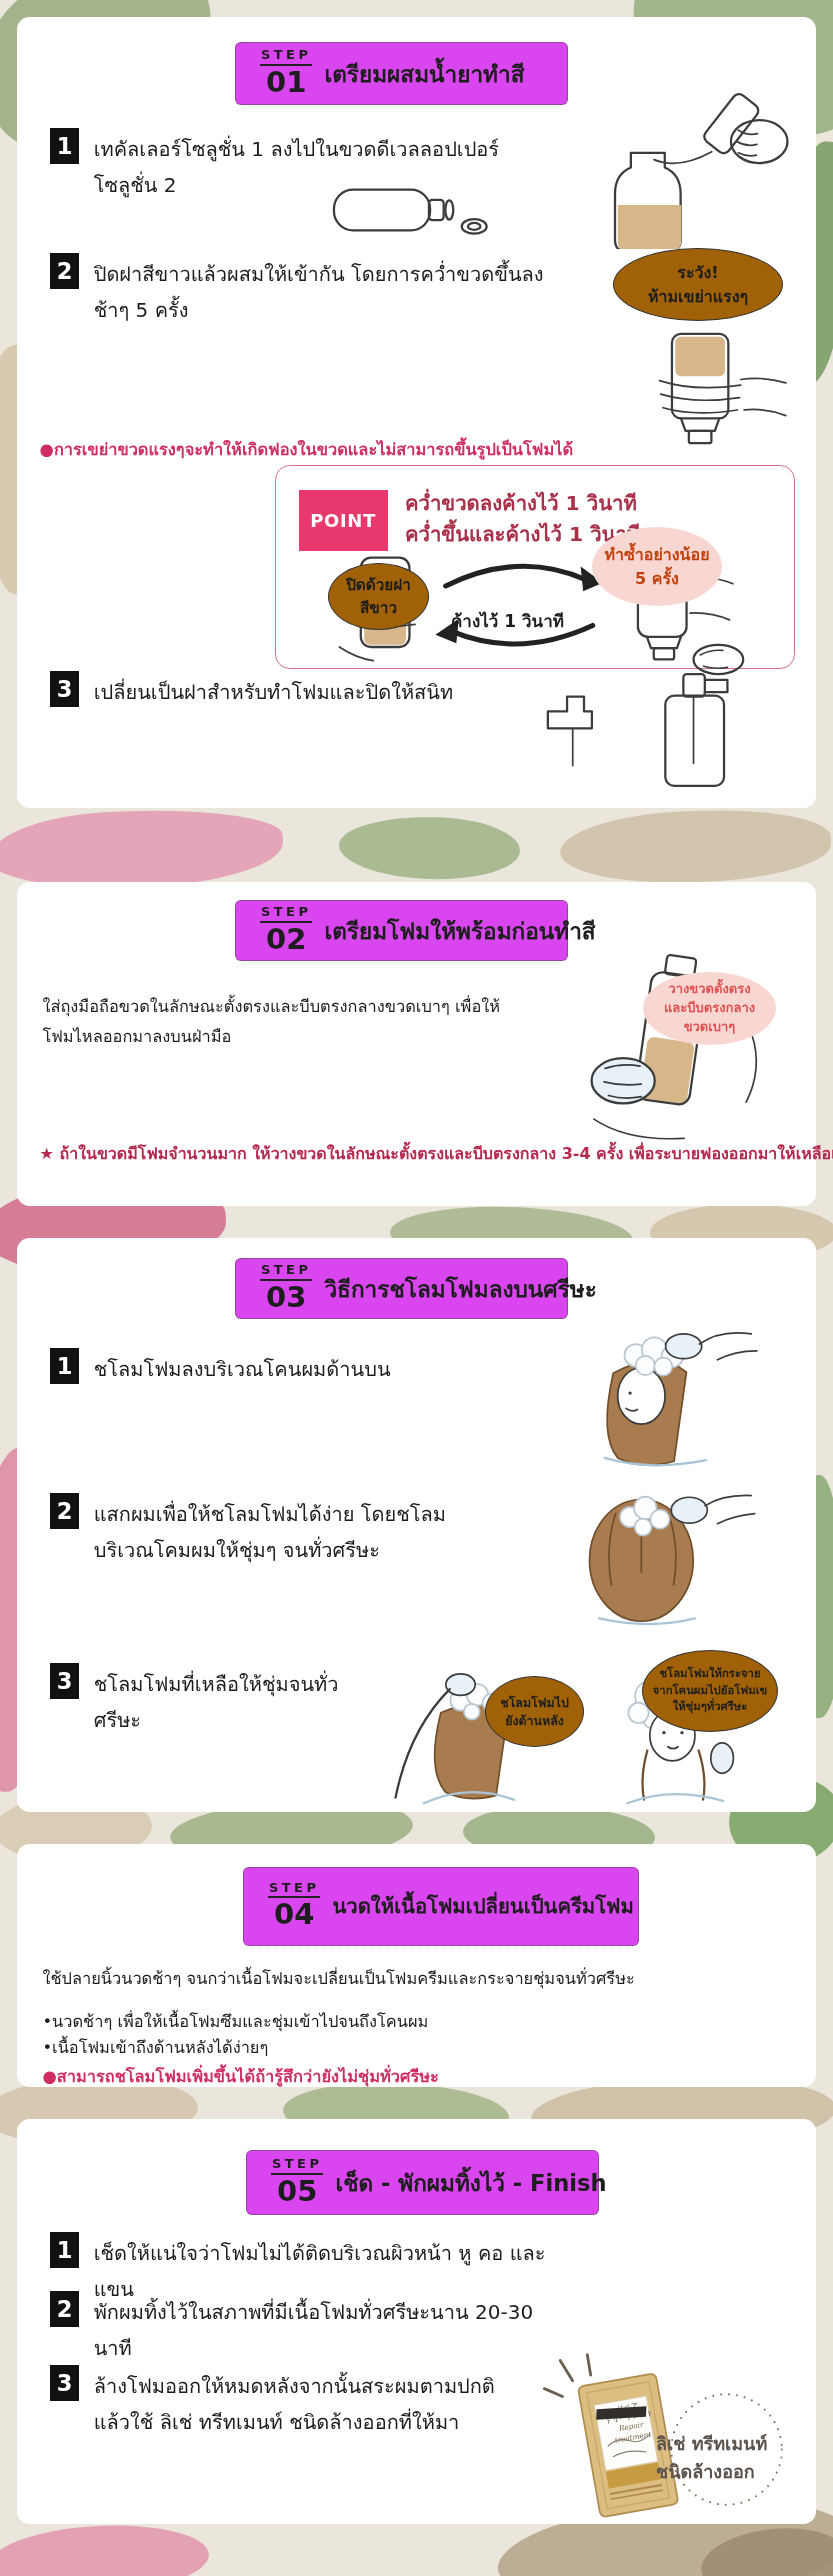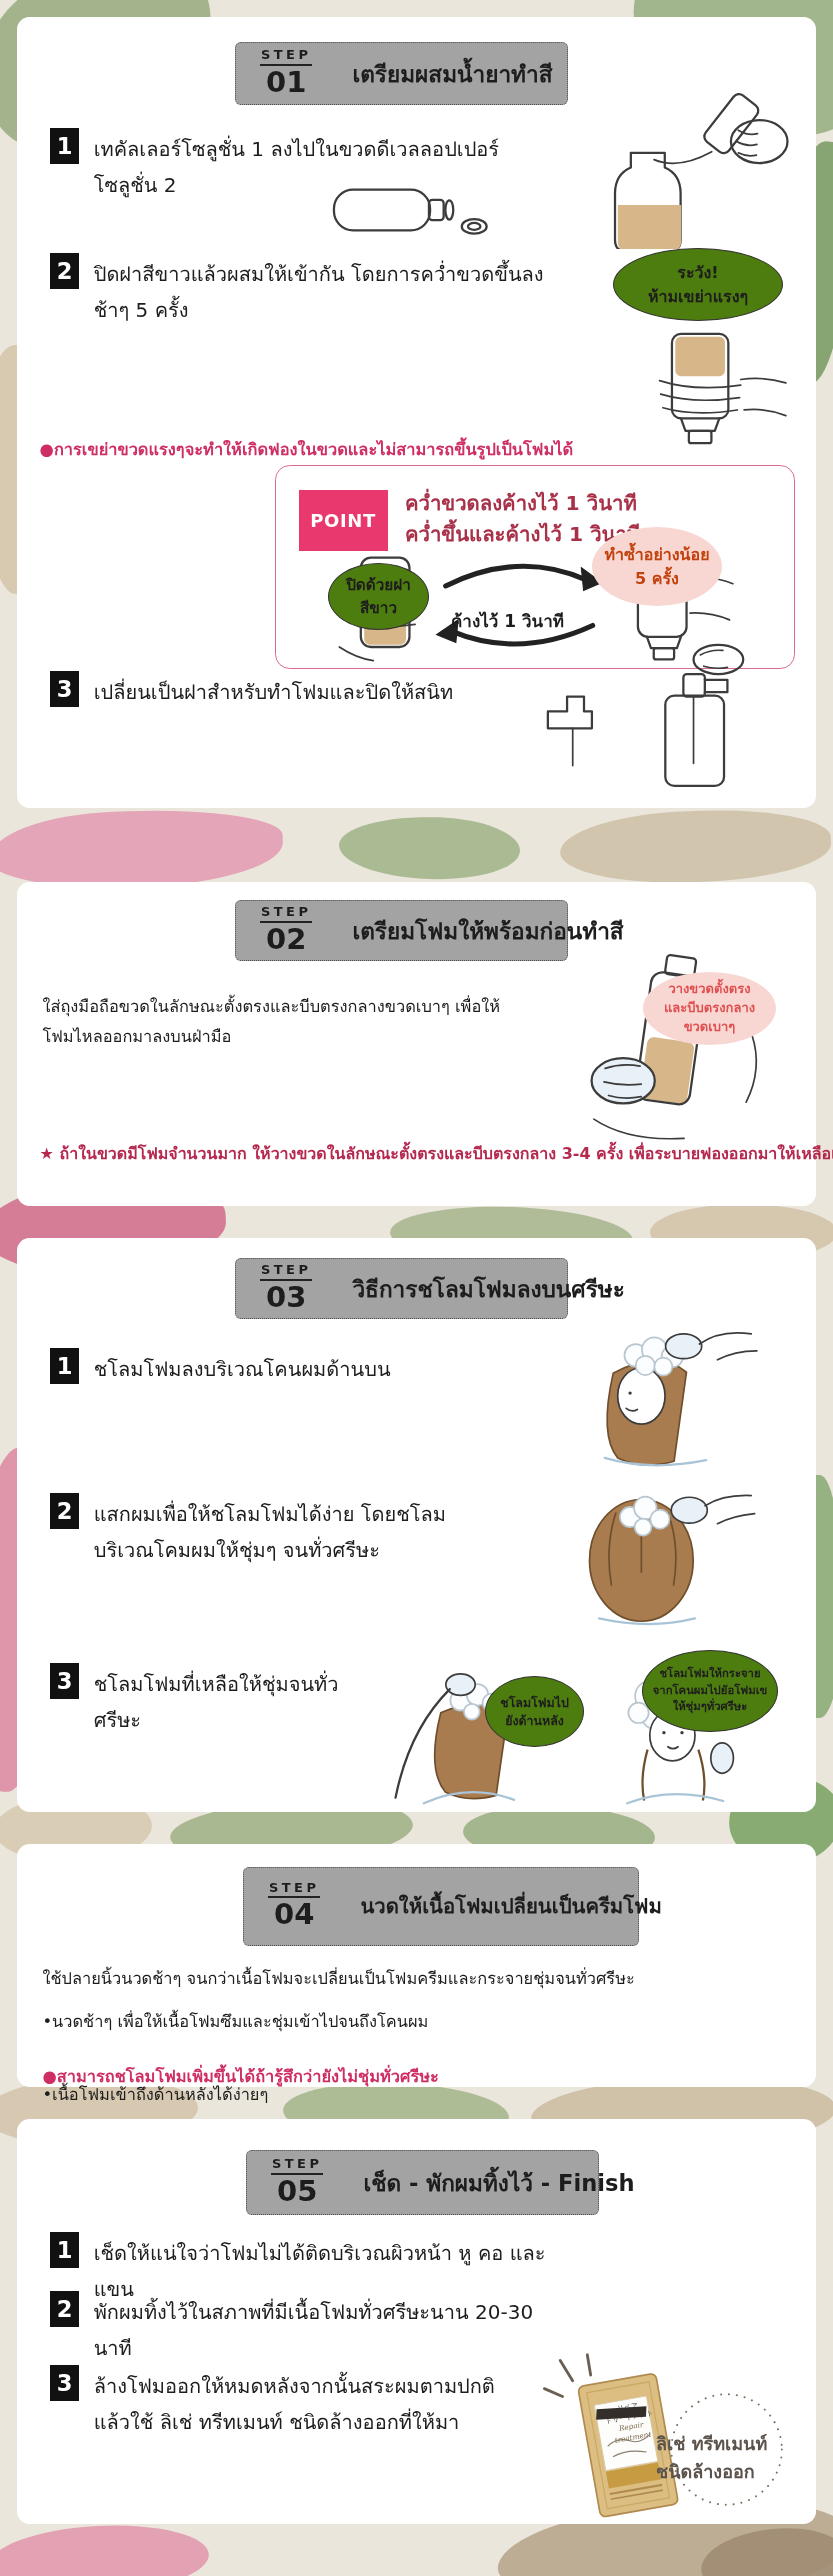--- a/index.html
+++ b/index.html
@@ -1,32 +1,32 @@
 <!DOCTYPE html>
 <html style="font-size:9px"><head>
 <meta charset="utf-8">
 <style>
   html,body{margin:0;padding:0;}
   #page{position:relative;width:833px;height:2576px;background:#ebe6dc;overflow:hidden;
         font-family:"DejaVu Sans","Liberation Sans",sans-serif;color:#1d1d1d;}
   .stroke{position:absolute;opacity:.92;}
   .card{position:absolute;left:17px;width:799px;background:#fff;border-radius:12.4px;}
   .hdr{position:absolute;border:1.7px dotted #4a4a4a;border-radius:5.7px;display:flex;align-items:center;
-       gap:40px;padding:0 24px;box-sizing:border-box;background:#a3a3a3;}
+       gap:12px;padding:0 24px;box-sizing:border-box;background:#d946ef;}
   .hdr-left{text-align:center;flex:none;}
   .hdr-step{font-size:13px;font-weight:bold;letter-spacing:3.4px;border-bottom:2.3px solid #222;
             padding:0 1.1px 2.8px 1.1px;line-height:1;}
   .hdr-num{font-size:29px;font-weight:bold;line-height:1.15;}
   .hdr-title{font-size:22.6px;font-weight:bold;white-space:nowrap;}
   .item{position:absolute;display:flex;gap:14.7px;align-items:flex-start;}
   .badge{width:29px;height:36px;background:#111;color:#fff;font-size:22.6px;font-weight:bold;
          display:flex;align-items:center;justify-content:center;flex:none;}
   .itxt{font-size:20px;line-height:1.8;padding-top:3.4px;}
   .note{position:absolute;font-size:16.4px;font-weight:bold;color:#cf2e63;white-space:nowrap;}
-  .bubble{position:absolute;border:1.7px solid #333;background:#4d7c0f;border-radius:50%;display:flex;
+  .bubble{position:absolute;border:1.7px solid #333;background:#a16207;border-radius:50%;display:flex;
           flex-direction:column;align-items:center;justify-content:center;text-align:center;
           font-weight:bold;line-height:1.45;box-sizing:border-box;}
   .bubble-pink{background:#f8d7d3;border:none;color:#c2410c;}
   .pointbox{position:absolute;border:1.7px solid #d96b92;border-radius:14.7px;background:#fff;}
   .point-badge{position:absolute;background:#e8386e;color:#fff;display:flex;align-items:center;
                justify-content:center;font-size:18px;font-weight:bold;letter-spacing:0.6px;}
   .point-head{position:absolute;color:#a83048;font-size:20.3px;font-weight:bold;line-height:1.55;white-space:nowrap;}
   .center-label{position:absolute;font-size:17px;font-weight:bold;white-space:nowrap;}
   .body-text{position:absolute;font-size:16.4px;line-height:1.85;}
   .illus{position:absolute;}
@@ -306,21 +306,21 @@
   <div class="card" style="top:1844px;height:243px;">
     <div class="hdr" style="left:226px;top:22.6px;width:396px;height:79px;">
       <div class="hdr-left">
         <div class="hdr-step">STEP</div>
         <div class="hdr-num">04</div>
       </div>
       <div class="hdr-title" style="font-size:20.3px;">นวดให้เนื้อโฟมเปลี่ยนเป็นครีมโฟม</div>
     </div>
     <div class="body-text" style="left:25.4px;top:120px;width:752px;white-space:nowrap;">ใช้ปลายนิ้วนวดช้าๆ จนกว่าเนื้อโฟมจะเปลี่ยนเป็นโฟมครีมและกระจายชุ่มจนทั่วศรีษะ</div>
     <div class="body-text" style="left:25.4px;top:163px;white-space:nowrap;">•นวดช้าๆ เพื่อให้เนื้อโฟมซึมและชุ่มเข้าไปจนถึงโคนผม</div>
-    <div class="body-text" style="left:25.4px;top:189px;white-space:nowrap;margin-top:47px;">•เนื้อโฟมเข้าถึงด้านหลังได้ง่ายๆ</div>
+    <div class="body-text" style="left:25.4px;top:189px;white-space:nowrap;">•เนื้อโฟมเข้าถึงด้านหลังได้ง่ายๆ</div>
     <div class="note" style="left:25.4px;top:219px;">●สามารถชโลมโฟมเพิ่มขึ้นได้ถ้ารู้สึกว่ายังไม่ชุ่มทั่วศรีษะ</div>
   </div>
 
   <div class="card" style="top:2119px;height:405px;">
     <div class="hdr" style="left:229px;top:31px;width:353px;height:65px;">
       <div class="hdr-left">
         <div class="hdr-step">STEP</div>
         <div class="hdr-num">05</div>
       </div>
       <div class="hdr-title">เช็ด - พักผมทิ้งไว้ - Finish</div>

